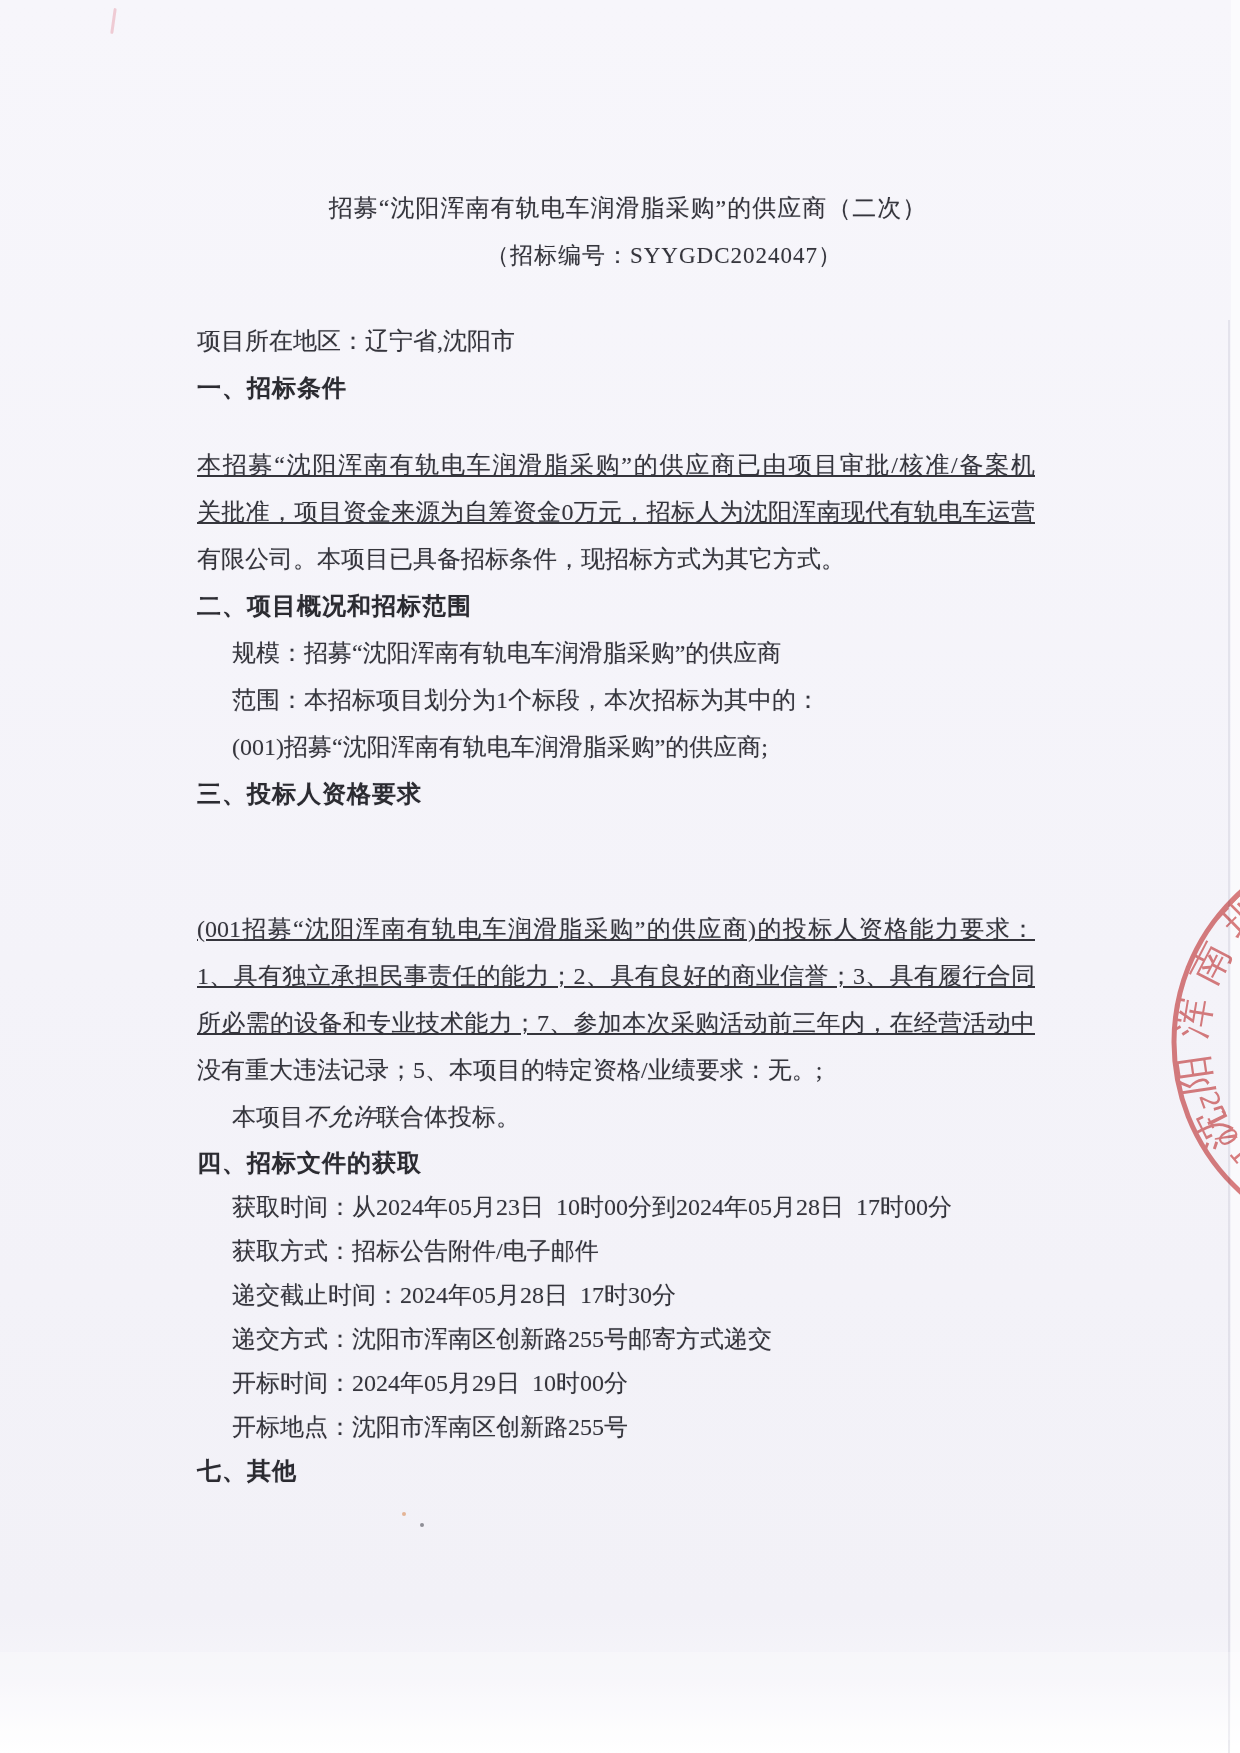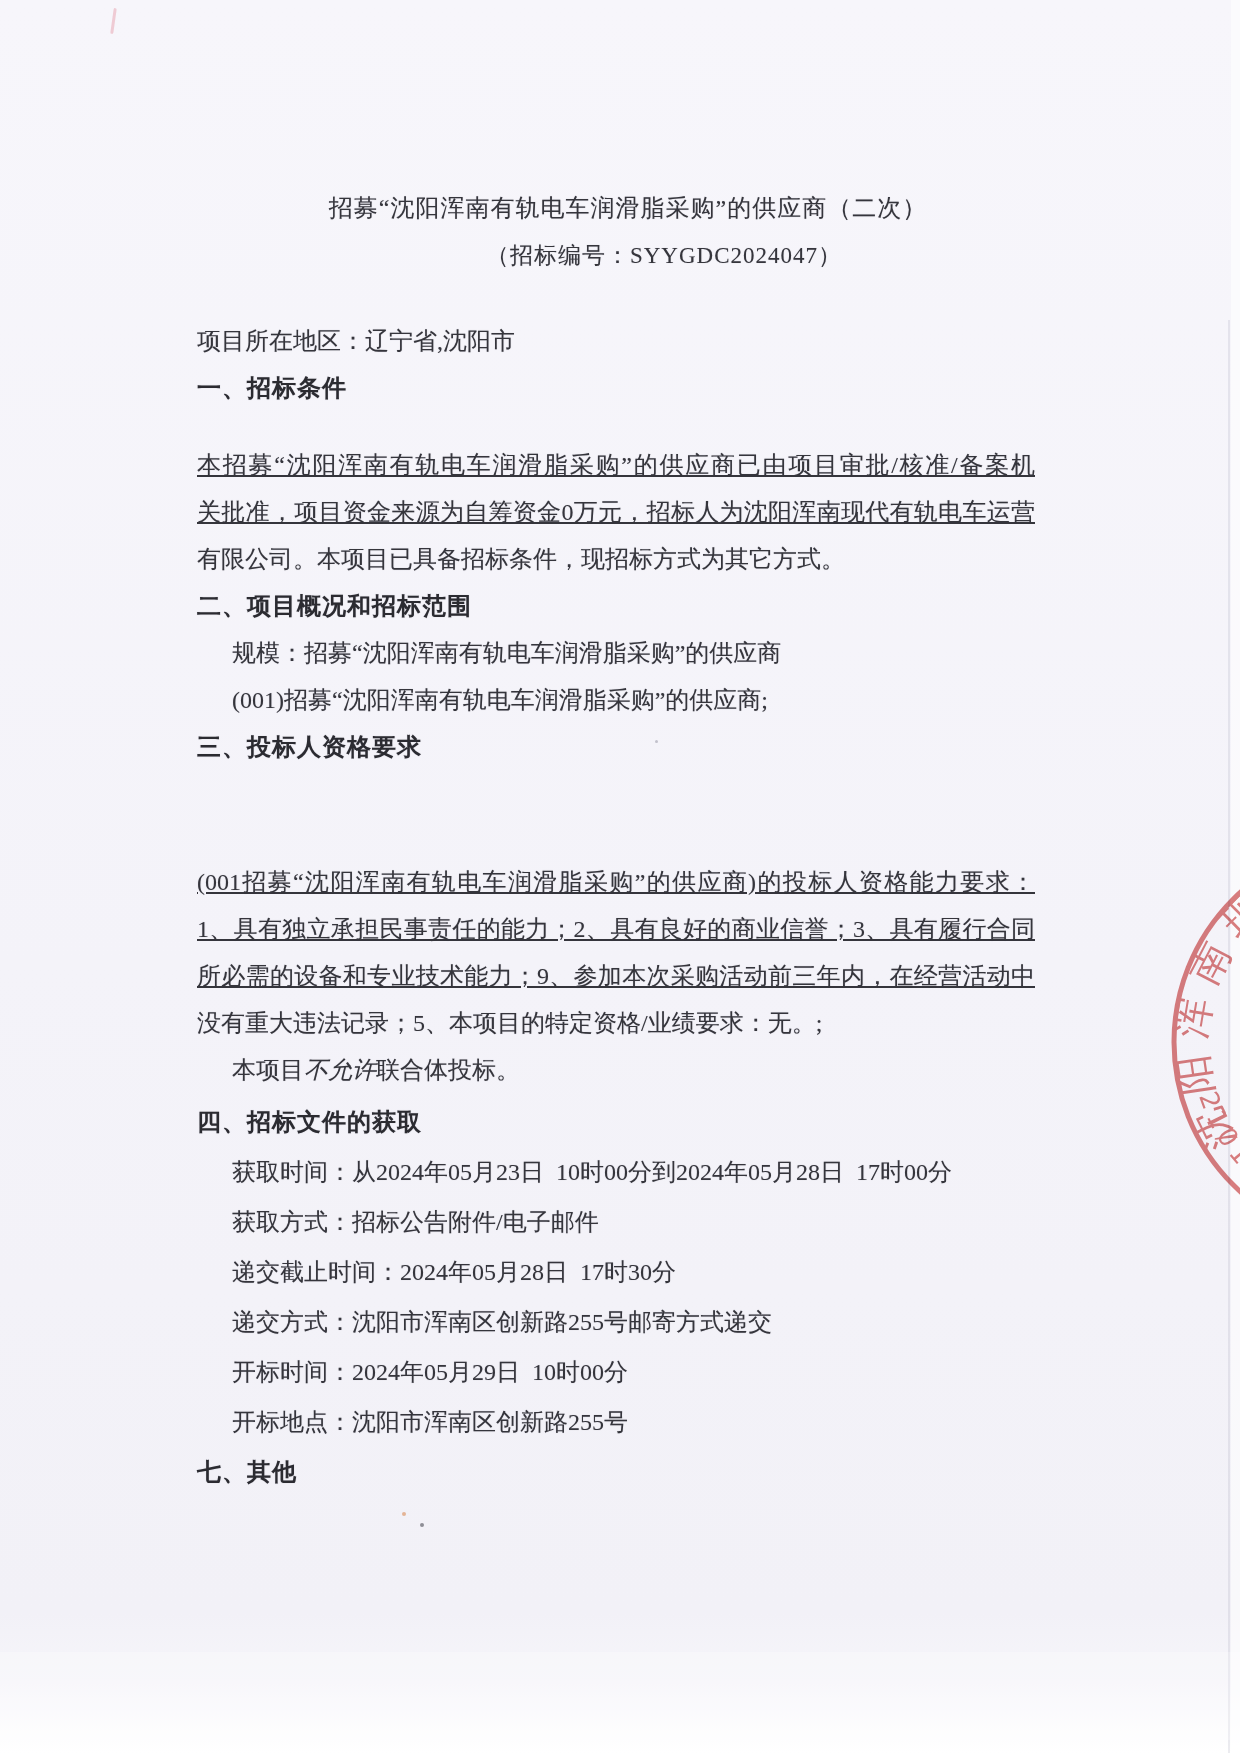--- a/index.html
+++ b/index.html
@@ -22,21 +22,21 @@
   .speck-c{position:absolute;left:655px;top:740px;width:3px;height:3px;background:rgba(120,120,135,.4);border-radius:50%;}
 
   .title{position:absolute;left:8px;width:100%;text-align:center;letter-spacing:1px;
          text-shadow:0 0 1px rgba(70,70,85,.3);}
   .title.t1{top:192px;font-size:24px;}
   .title.t2{top:240px;font-size:23px;padding-left:36px;}
 
   .doc-body{position:absolute;left:197px;top:318px;width:838px;}
   .line{height:47px;line-height:47px;font-size:24px;white-space:pre-wrap;
         text-shadow:0 0 1px rgba(70,70,85,.3);}
-  .line.compact{height:44px;line-height:44px;margin-top:6px;}
+  .line.compact{height:44px;line-height:44px;}
   .heading{font-family:"DejaVu Sans","Liberation Sans",sans-serif;font-weight:700;
            font-size:24px;color:#2b2b31;letter-spacing:1px;}
   .indent{padding-left:35px;}
   .just{text-align:justify;text-align-last:justify;text-decoration:underline;}
   .gap-sm{height:30px;}
   .gap-lg{height:88px;}
   .italic{font-style:italic;font-family:Liberation Mono, monospace;}
 
   .stamp{position:absolute;left:1126px;top:792px;width:500px;height:500px;
          opacity:.8;mix-blend-mode:multiply;}
@@ -59,26 +59,27 @@
 
   <div class="doc-body">
       <div class="line plain">项目所在地区：辽宁省,沈阳市</div>
       <div class="line heading">一、招标条件</div>
       <div class="line gap-sm"></div>
       <div class="line just">本招募“沈阳浑南有轨电车润滑脂采购”的供应商已由项目审批/核准/备案机</div>
       <div class="line just">关批准，项目资金来源为自筹资金0万元，招标人为沈阳浑南现代有轨电车运营</div>
       <div class="line plain">有限公司。本项目已具备招标条件，现招标方式为其它方式。</div>
       <div class="line heading">二、项目概况和招标范围</div>
       <div class="line indent">规模：招募“沈阳浑南有轨电车润滑脂采购”的供应商</div>
+      <div class="line indent">范围：本招标项目划分为1个标段，本次招标为其中的：</div>
       <div class="line indent">(001)招募“沈阳浑南有轨电车润滑脂采购”的供应商;</div>
       <div class="line heading">三、投标人资格要求</div>
       <div class="line gap-lg"></div>
       <div class="line just">(001招募“沈阳浑南有轨电车润滑脂采购”的供应商)的投标人资格能力要求：</div>
       <div class="line just">1、具有独立承担民事责任的能力；2、具有良好的商业信誉；3、具有履行合同</div>
-      <div class="line just">所必需的设备和专业技术能力；9、参加本次采购活动前三年内，在经营活动中</div>
+      <div class="line just">所必需的设备和专业技术能力；7、参加本次采购活动前三年内，在经营活动中</div>
       <div class="line plain">没有重大违法记录；5、本项目的特定资格/业绩要求：无。;</div>
       <div class="line indent"><span>本项目</span><span class="italic">不允许</span><span>联合体投标。</span></div>
       <div class="line heading compact">四、招标文件的获取</div>
       <div class="line indent compact">获取时间：从2024年05月23日  10时00分到2024年05月28日  17时00分</div>
       <div class="line indent compact">获取方式：招标公告附件/电子邮件</div>
       <div class="line indent compact">递交截止时间：2024年05月28日  17时30分</div>
       <div class="line indent compact">递交方式：沈阳市浑南区创新路255号邮寄方式递交</div>
       <div class="line indent compact">开标时间：2024年05月29日  10时00分</div>
       <div class="line indent compact">开标地点：沈阳市浑南区创新路255号</div>
       <div class="line heading compact">七、其他</div>

